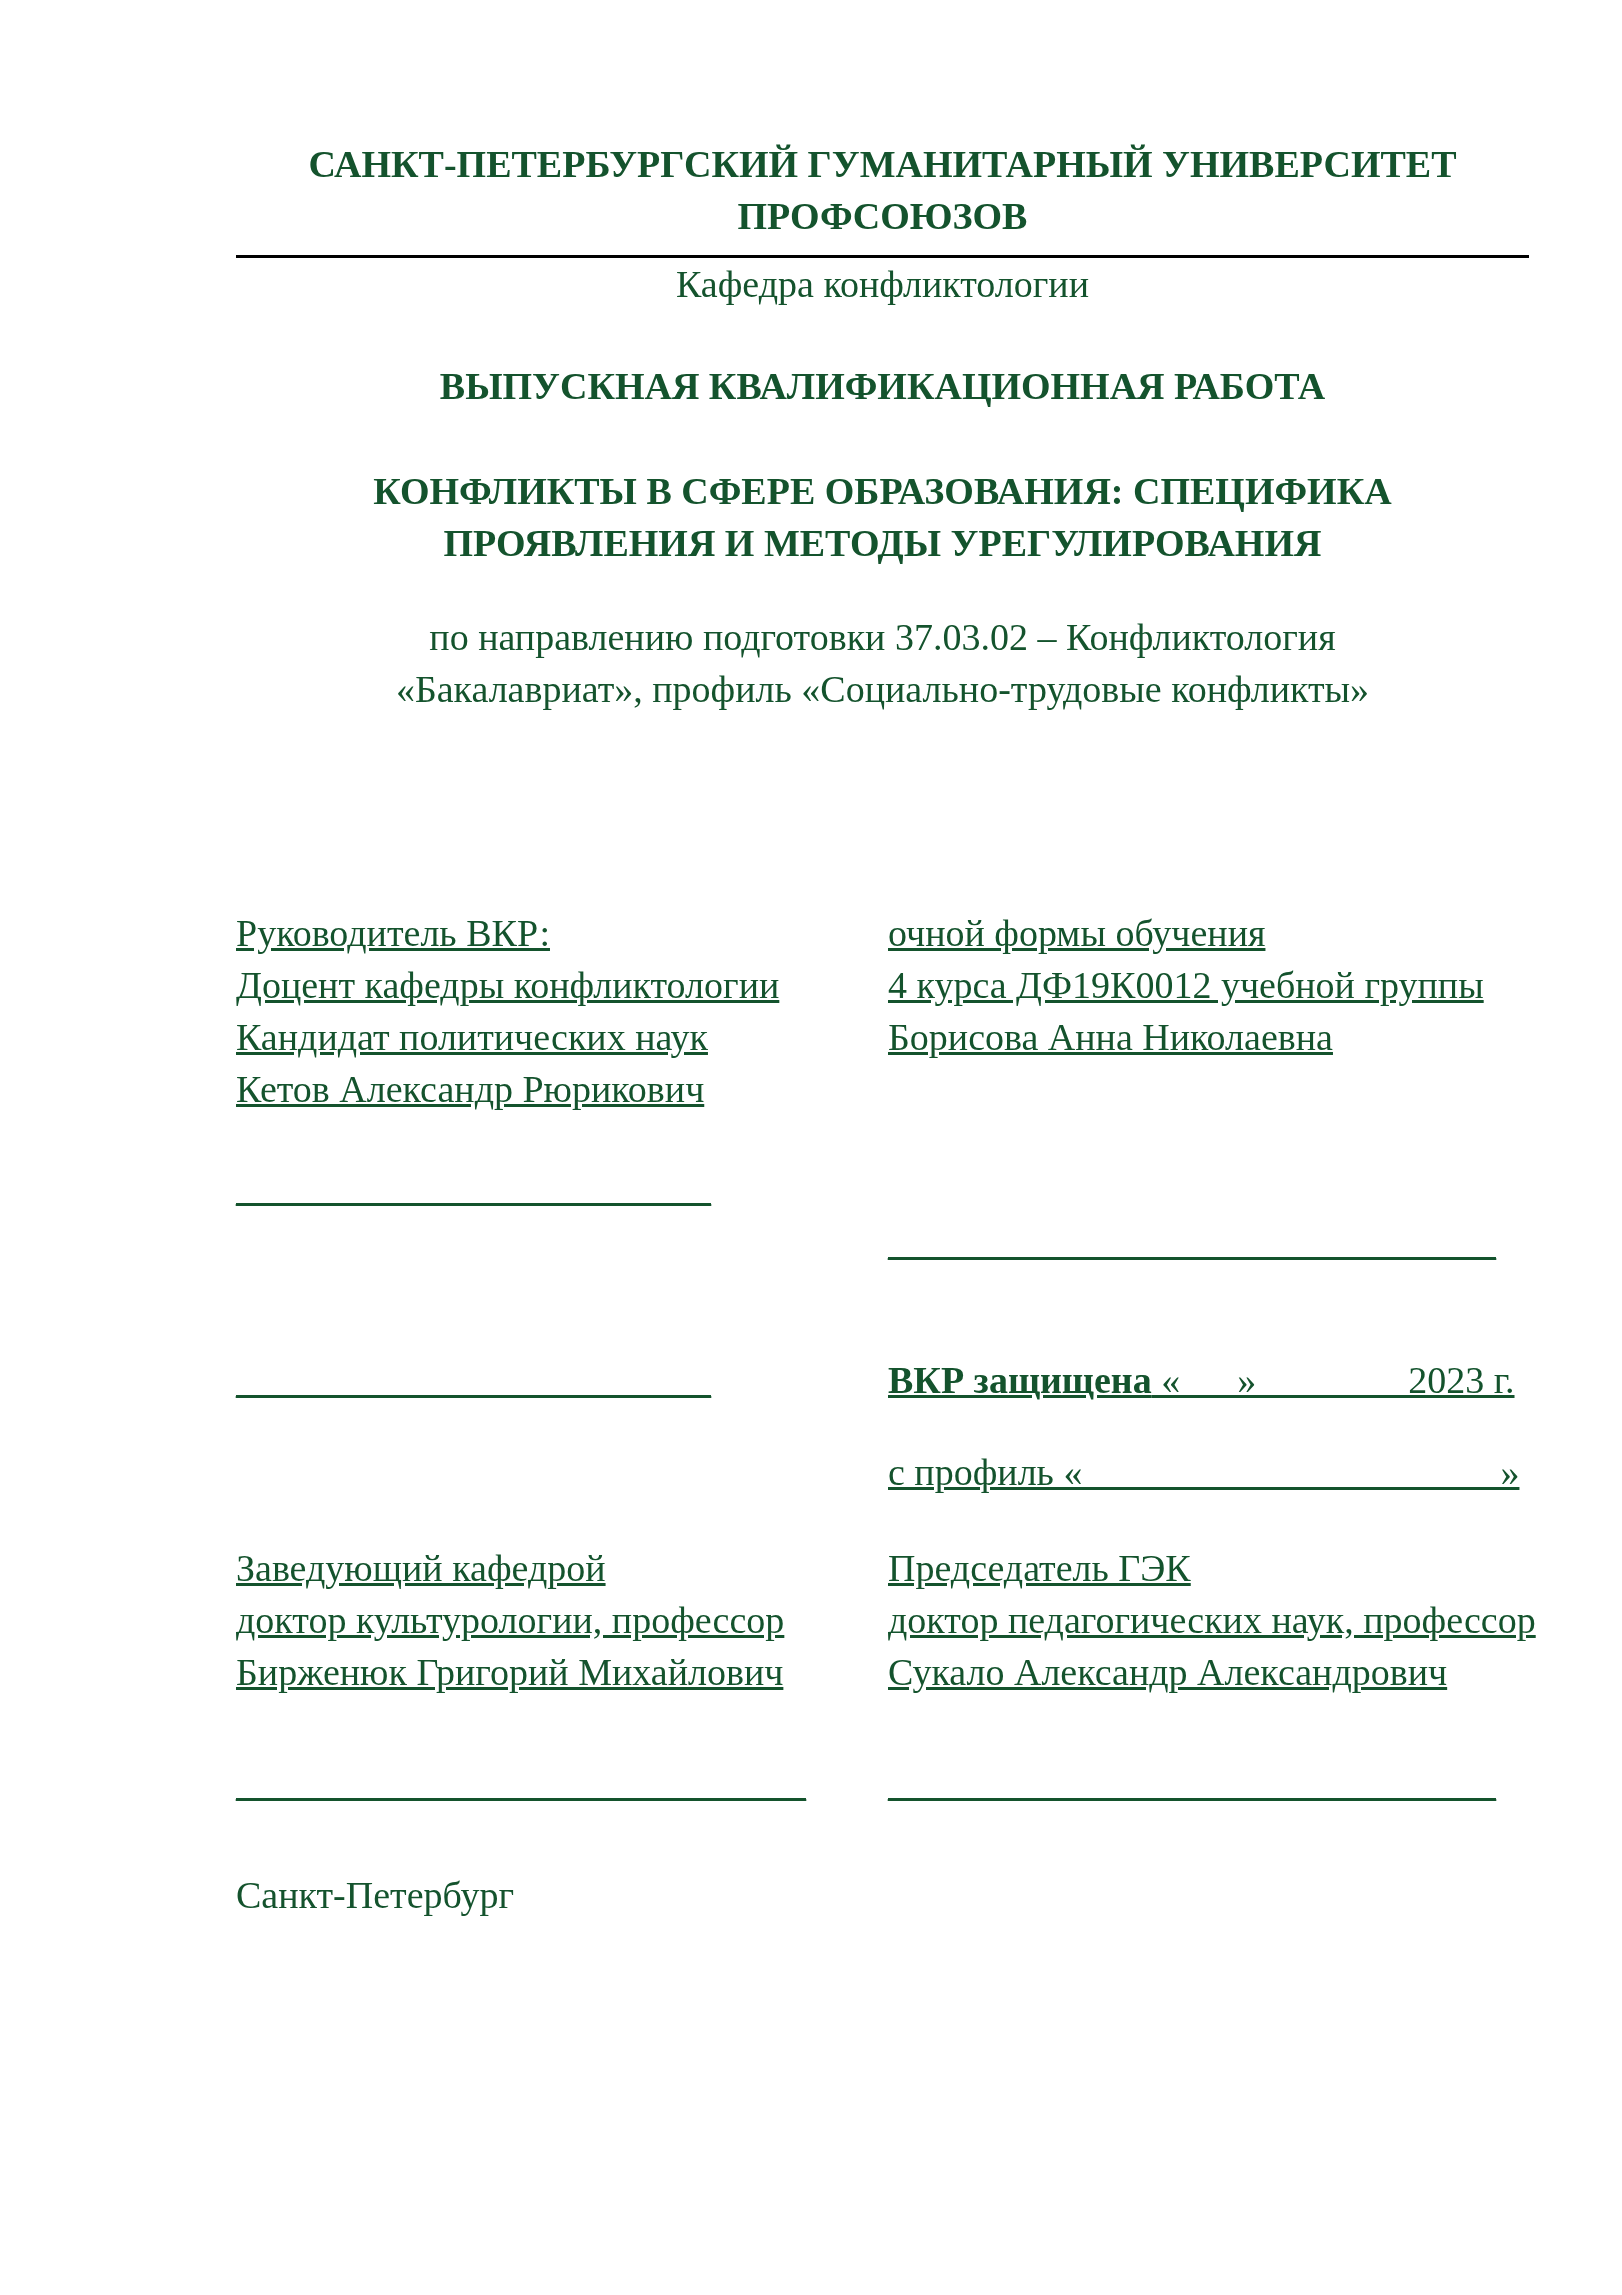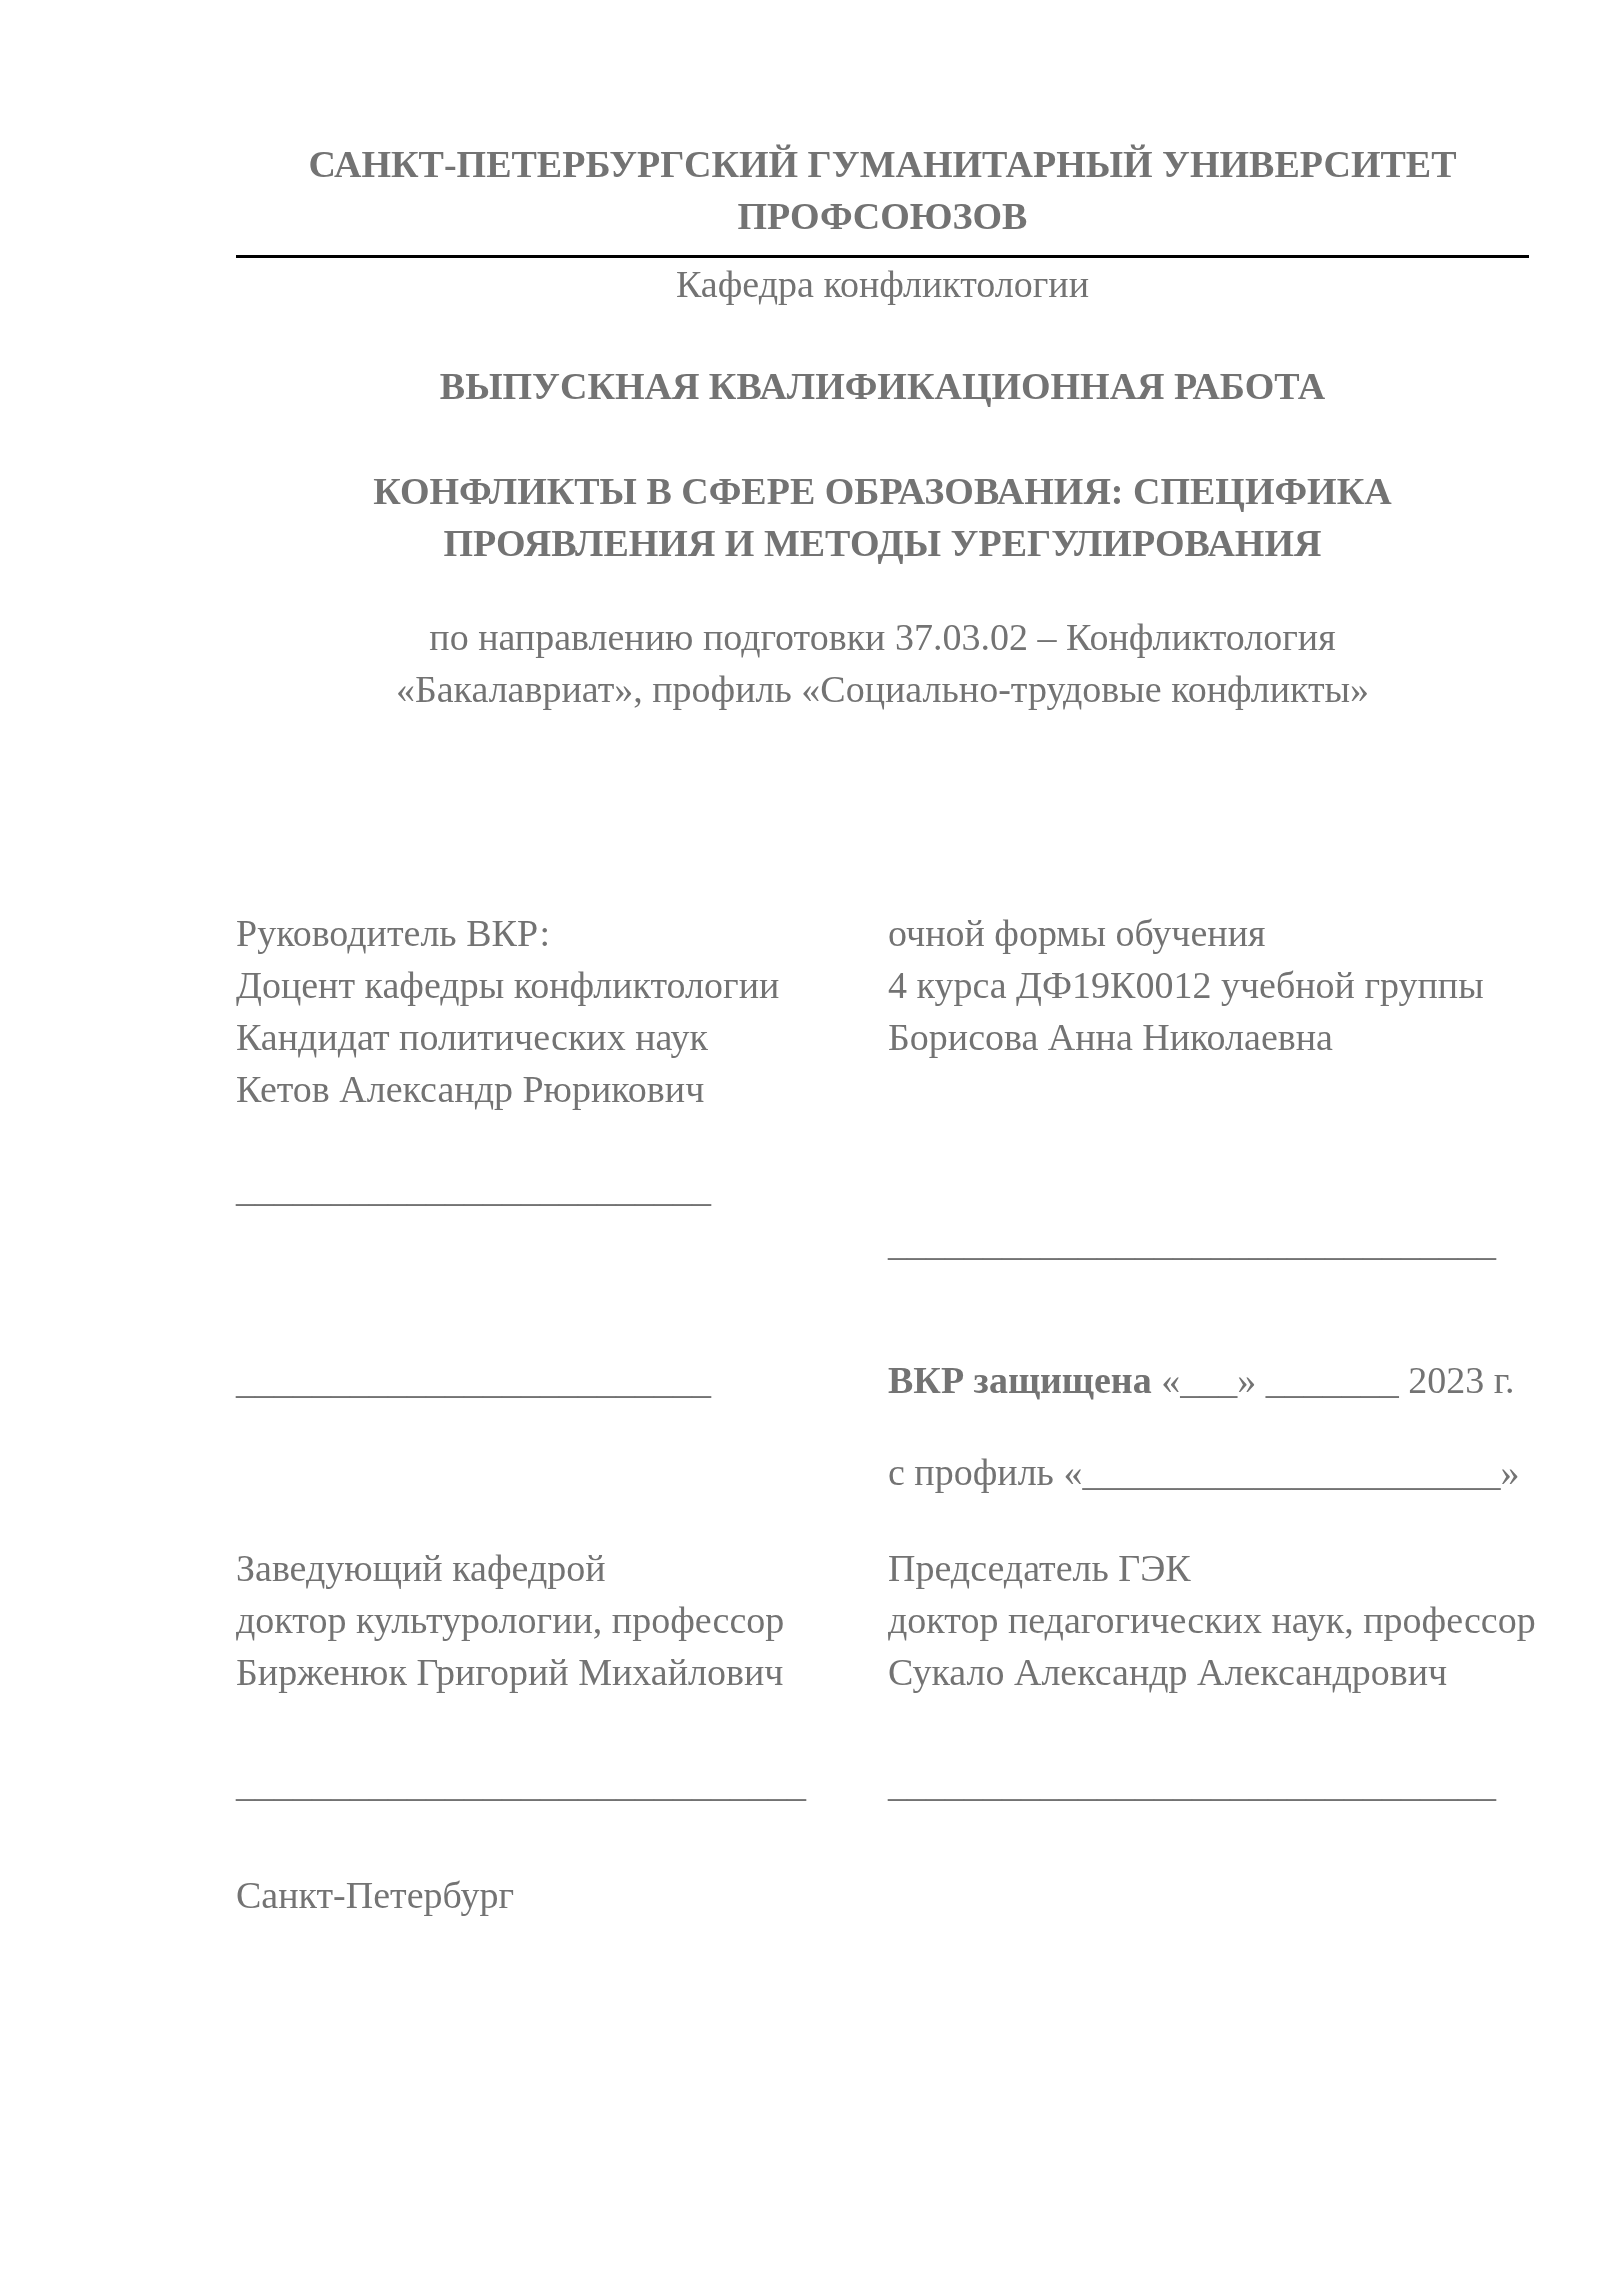--- a/index.html
+++ b/index.html
@@ -4,21 +4,21 @@
 <style>
   * { margin: 0; padding: 0; box-sizing: border-box; }
   html, body { background: #ffffff; }
 
   .page {
     position: relative;
     width: 1623px;
     height: 2295px;
     margin: 0 auto;
     background: #ffffff;
-    color: #737373;
+    color: #14532d;
     font-family: "Liberation Serif", "DejaVu Serif", serif;
     font-size: 38px;
     line-height: 52px;
     padding: 138px 94px 0 236px;
     overflow: hidden;
   }
 
   .bold { font-weight: 700; }
 
   .university {
@@ -26,21 +26,21 @@
     text-align: center;
     padding-bottom: 12.6px;
     border-bottom: 3.1px solid #000000;
   }
   .faculty, .department { text-align: center; }
 
   .work-type  { margin-top: 50px; font-weight: 700; text-align: center; }
   .topic      { margin-top: 53px;  font-weight: 700; text-align: center; }
   .program    { margin-top: 42px;  text-align: center; }
 
-  .row { display: flex; align-items: flex-start; }
+  .row { display: flex; align-items: flex-start; text-decoration: underline; }
   .col-left  { flex: 0 0 652px; width: 652px; }
   .col-right { flex: 1 1 auto; }
   .col-left > div, .col-right > div { white-space: nowrap; }
 
   .row-people { margin-top: 192px; }
 
   .mt-sig-sup { margin-top: 47px; }
   .mt-sig-stu { margin-top: 101px; }
   .mt-row3    { margin-top: 86px; }
   .grade      { margin-top: 40px; }

